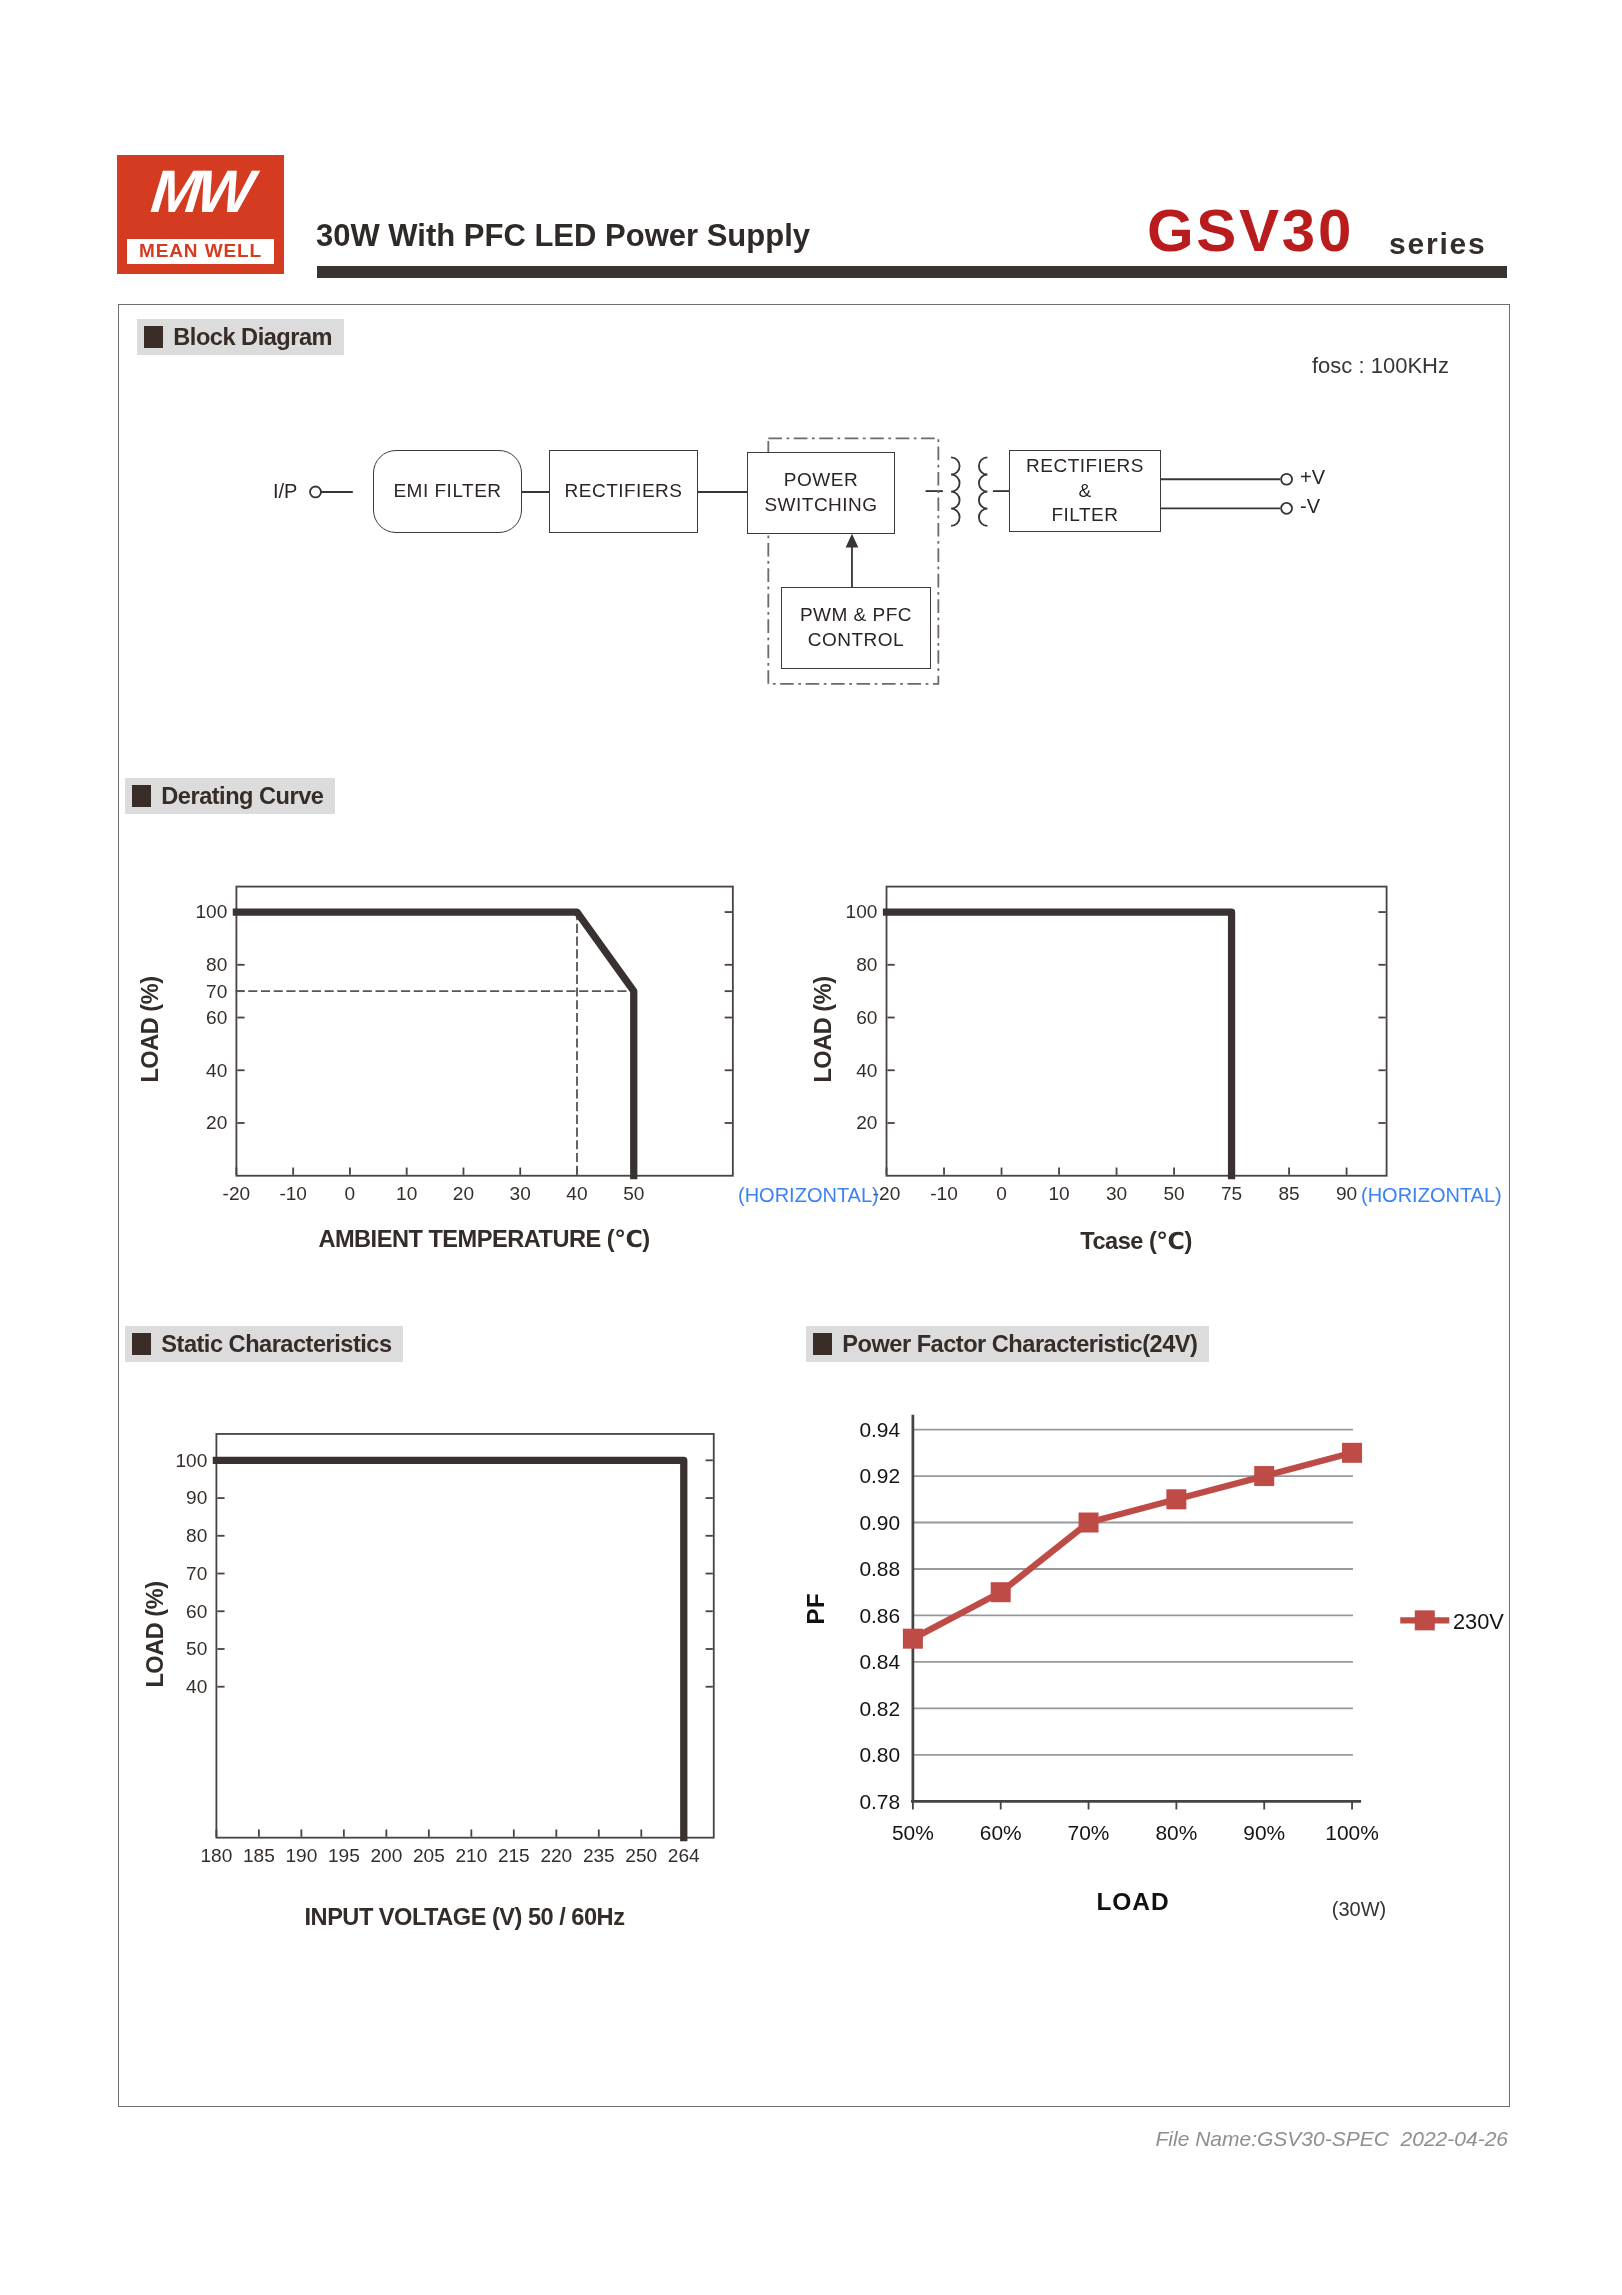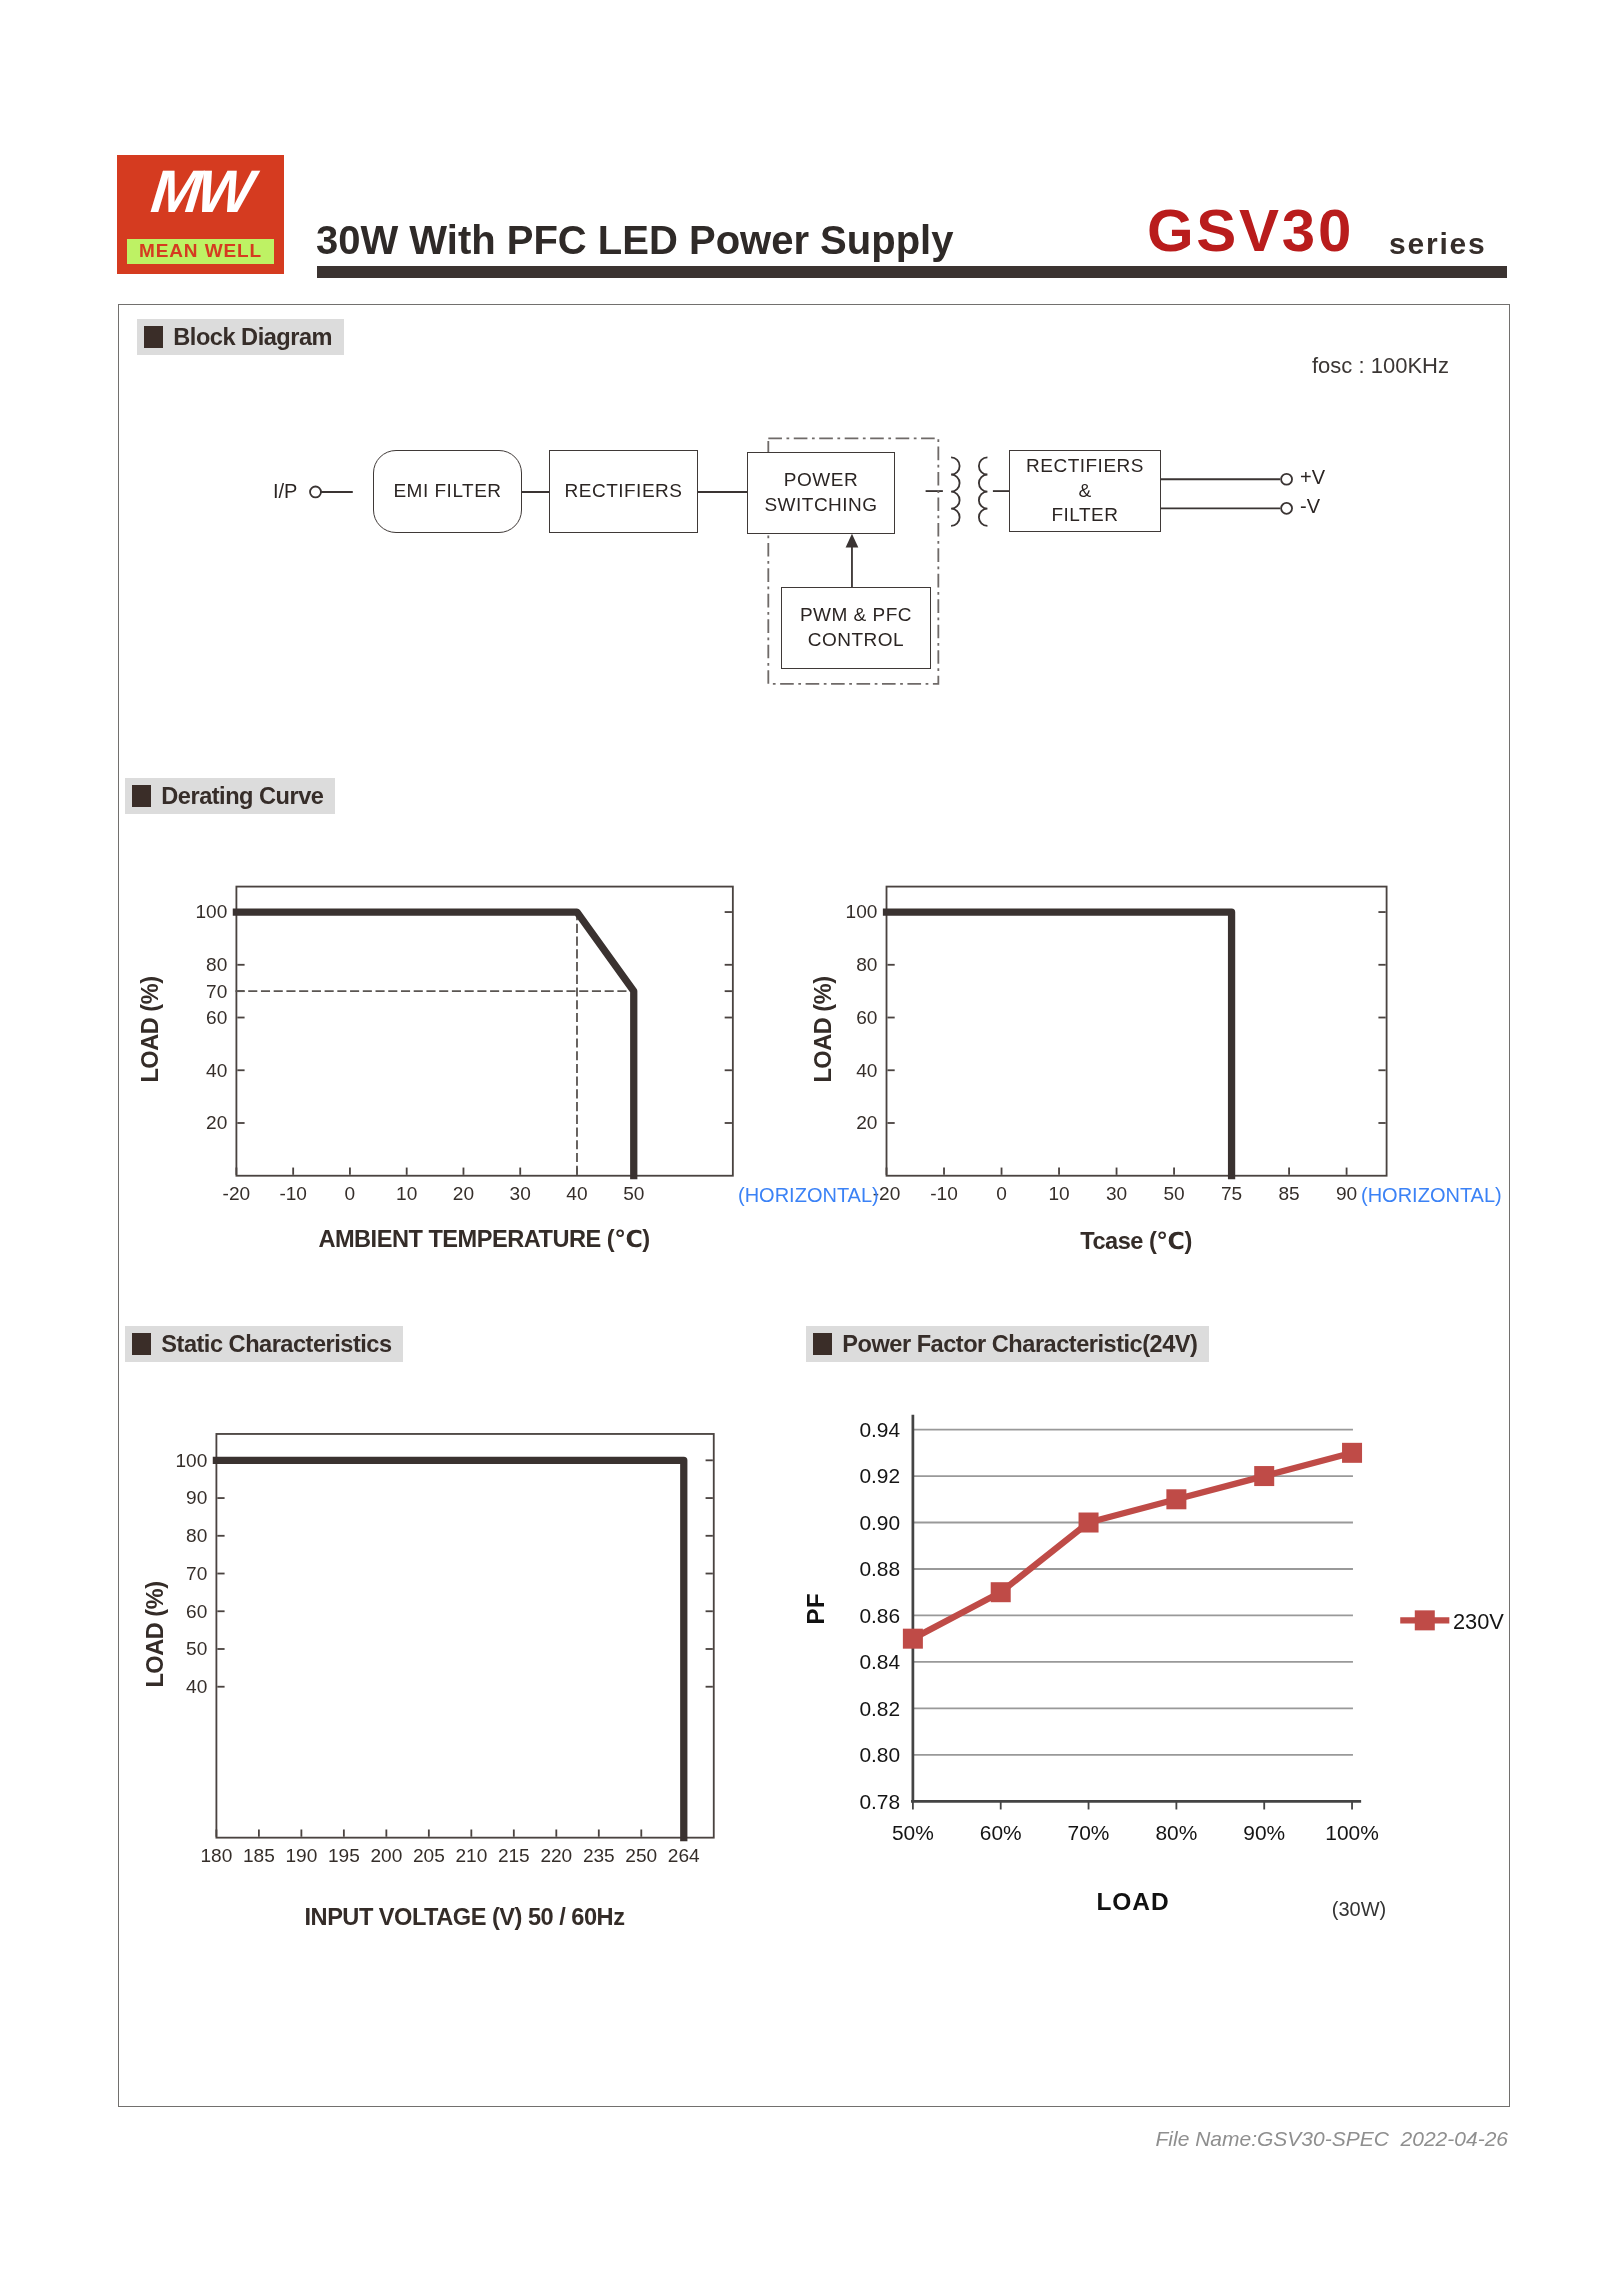--- a/index.html
+++ b/index.html
@@ -5,24 +5,24 @@
   html,body{margin:0;padding:0;background:#ffffff;}
   .page{position:relative;width:1623px;height:2296px;background:#fff;
         font-family:"Liberation Sans","DejaVu Sans",sans-serif;color:#35302d;overflow:hidden;}
   .abs{position:absolute;}
 
   
   .logo{left:117px;top:155px;width:167px;height:119px;background:#d53b20;}
   .logo-mw{position:absolute;left:0;top:1.8px;width:100%;text-align:center;
            font-size:60px;font-weight:bold;font-style:italic;color:#fff;letter-spacing:-4.5px;
            transform:skewX(-6deg);}
-  .logo-band{position:absolute;left:10px;top:84px;width:147px;height:24.5px;background:#bef264;
+  .logo-band{position:absolute;left:10px;top:84px;width:147px;height:24.5px;background:#ffffff;
              display:flex;align-items:center;justify-content:center;}
   .logo-brand{font-size:19px;font-weight:bold;color:#d53b20;letter-spacing:0.9px;}
-  .doc-title{left:316px;top:218px;font-size:40px;font-weight:600;color:#2f2a28;letter-spacing:0px;}
+  .doc-title{left:316px;top:218px;font-size:31px;font-weight:600;color:#2f2a28;letter-spacing:0px;}
   .series-name{left:1147px;top:196px;font-size:60px;font-weight:bold;color:#b91c1c;letter-spacing:2.7px;}
   .series-suffix{left:1389px;top:227px;font-size:30px;font-weight:bold;color:#362e2b;letter-spacing:1.8px;}
   .title-bar{left:317px;top:266px;width:1190px;height:11.8px;background:#3b3331;}
 
   
   .content-box{left:118px;top:304px;width:1390px;height:1801px;border:1.8px solid #72706e;}
 
   
   .sec{display:inline-flex;align-items:center;gap:10px;background:#dcdcdc;
        padding:4.5px 11.8px 4.5px 7.3px;}

